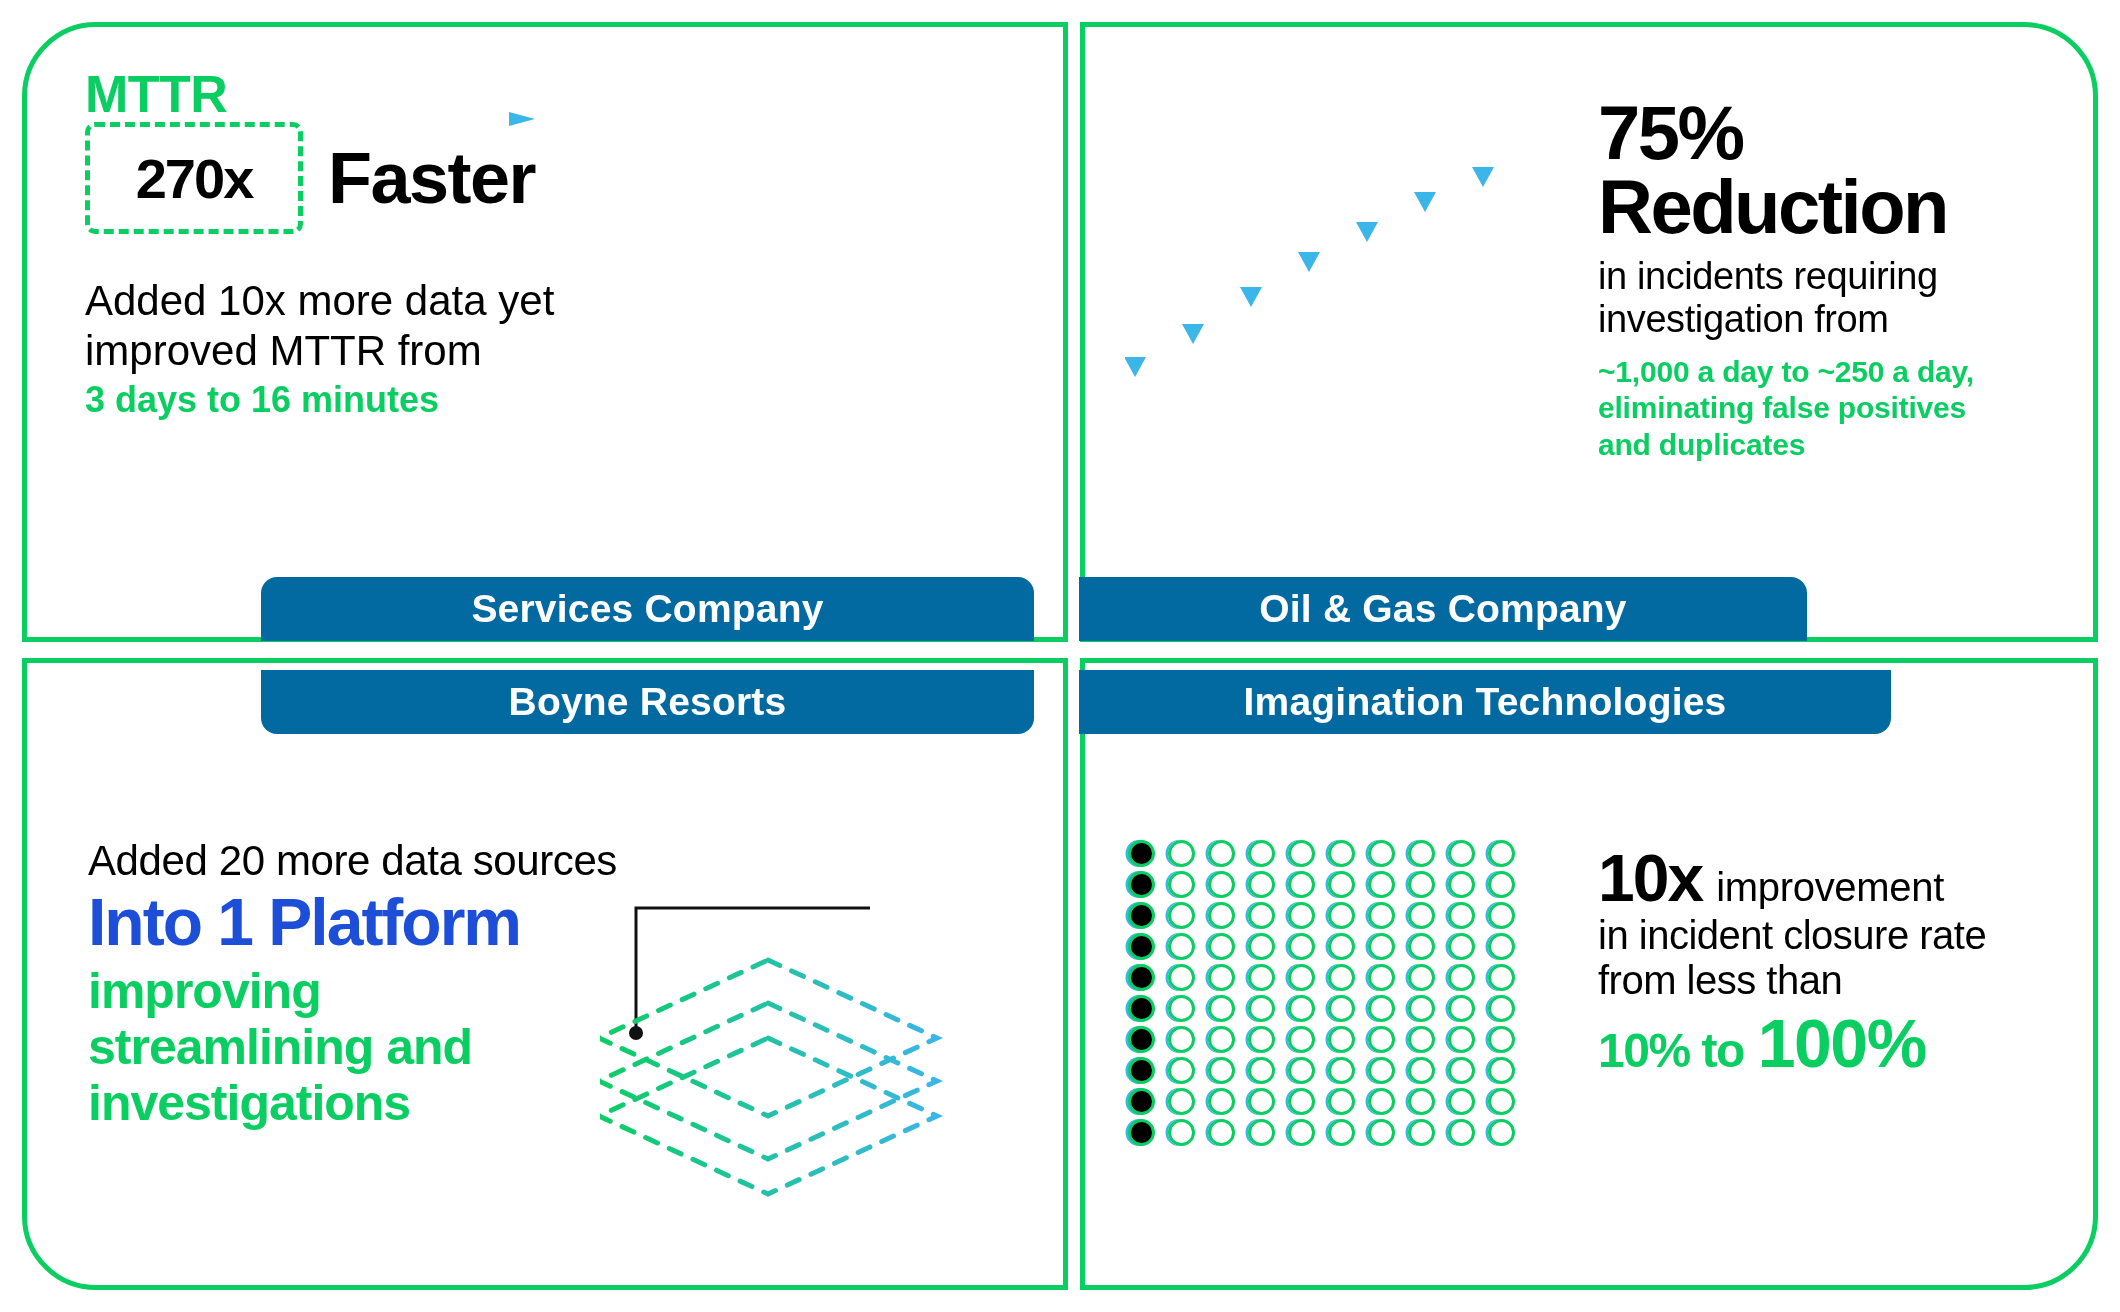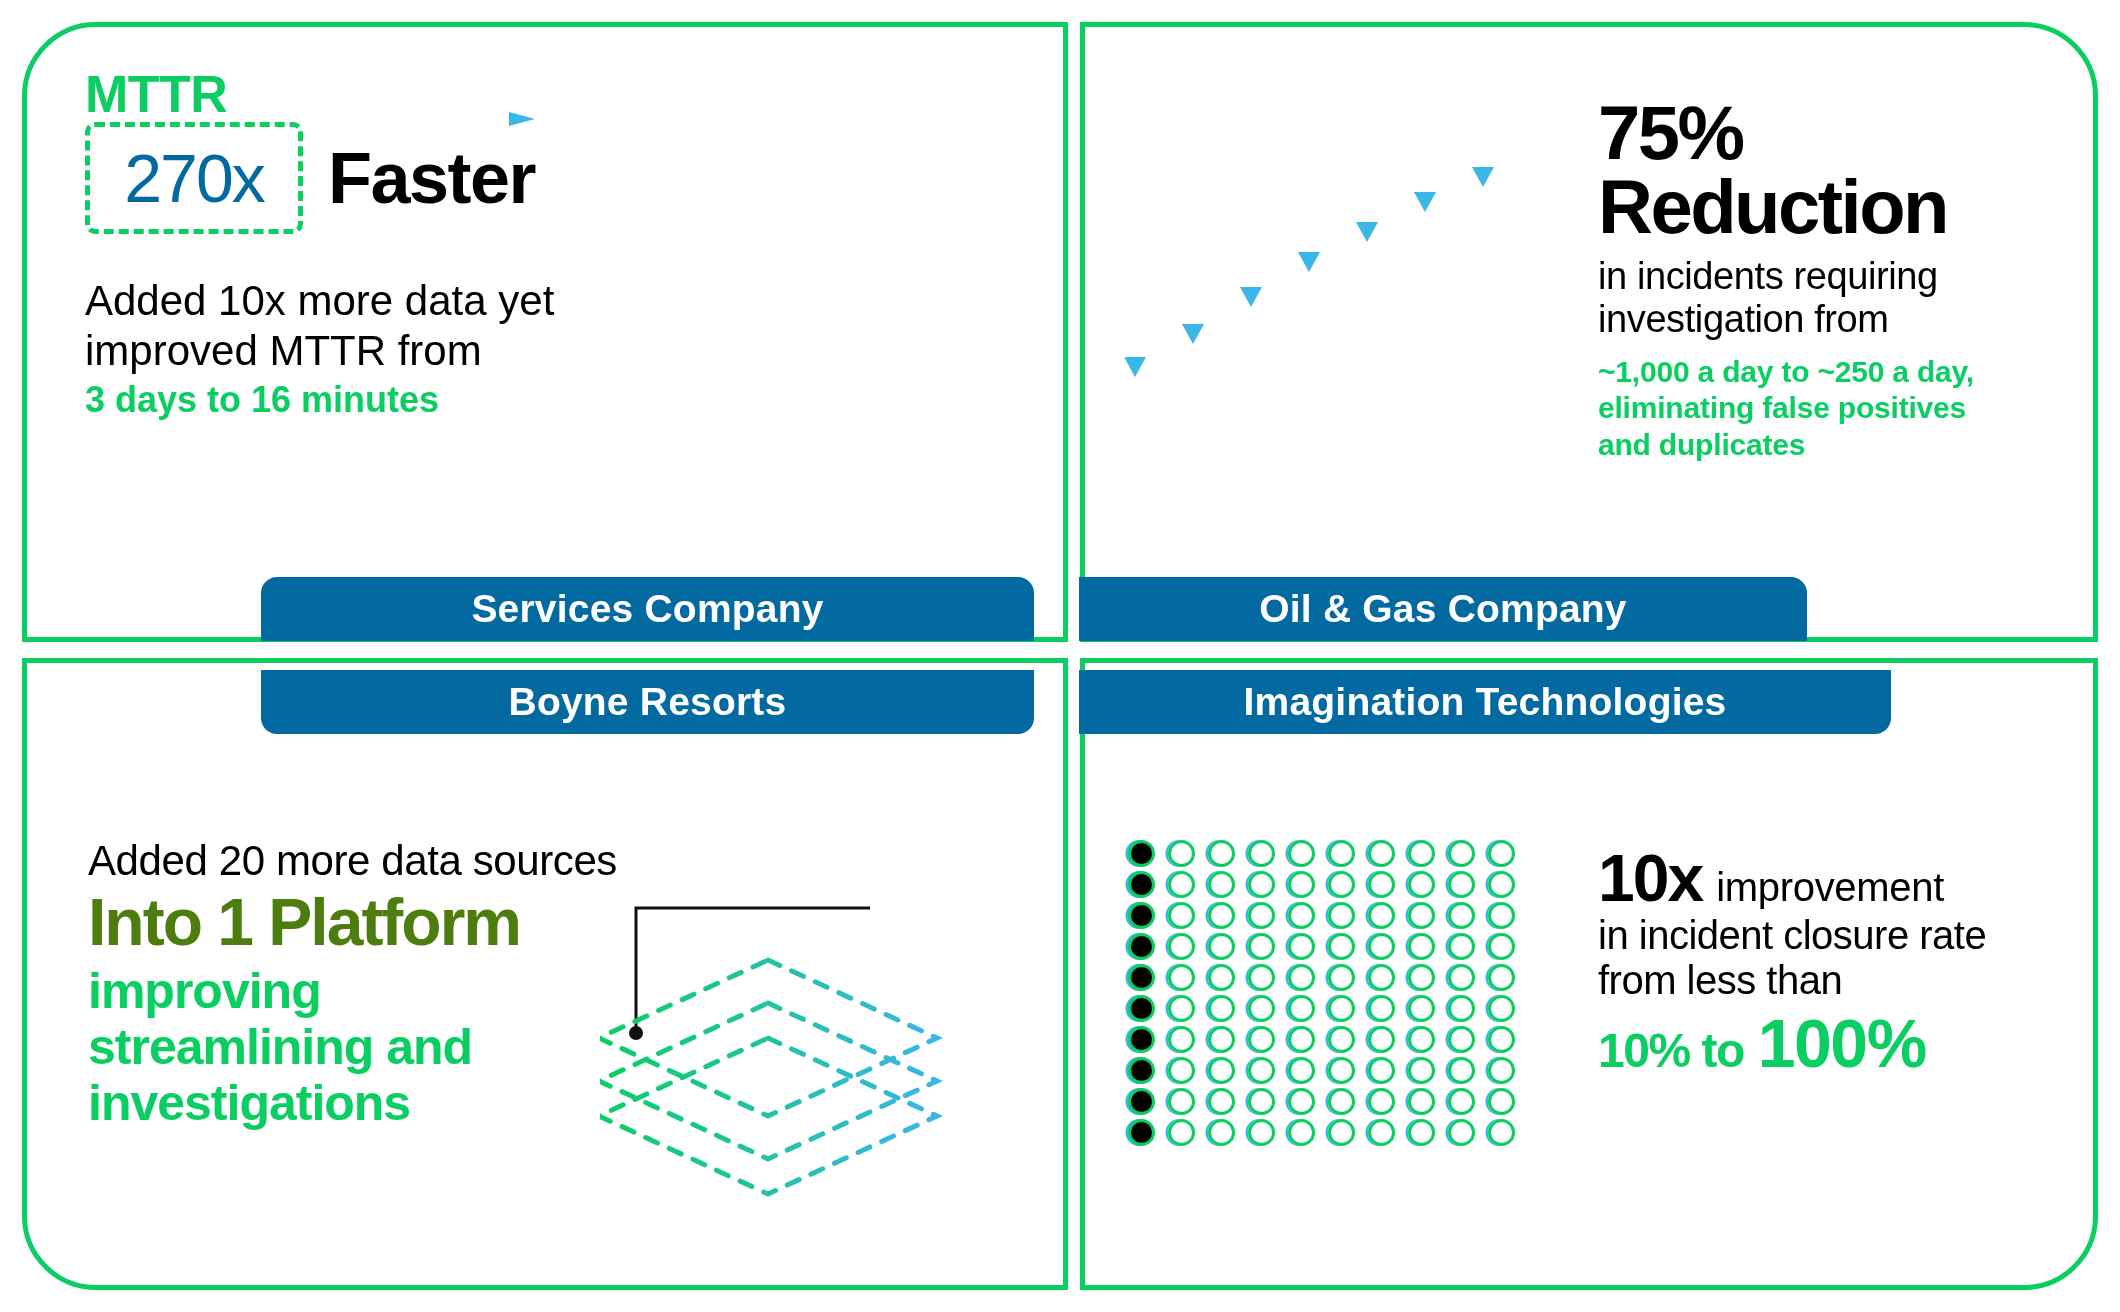--- a/index.html
+++ b/index.html
@@ -108,23 +108,23 @@
     width: 218px; height: 112px;
     border: 5px dashed #0bce62;
     border-radius: 10px;
     box-sizing: border-box;
   }
   .mttr-270 {
     position: absolute;
     left: 0; top: 0;
     width: 218px; height: 112px;
     display: flex; align-items: center; justify-content: center;
-    font-size: 68px;
-    font-weight: normal;
-    color: #0369a1;
+    font-size: 56px;
+    font-weight: bold;
+    color: #000000;
     letter-spacing: -2px;
   }
   .mttr-faster {
     position: absolute;
     left: 243px; top: 0;
     height: 112px;
     display: flex; align-items: center;
     font-size: 72px;
     font-weight: bold;
     color: #000;
@@ -195,21 +195,21 @@
   .bl-line1 {
     font-size: 42px;
     color: #000;
     font-weight: 500;
     letter-spacing: -0.4px;
     line-height: 1.1;
   }
   .bl-line2 {
     font-size: 66px;
     font-weight: bold;
-    color: #4d7c0f;
+    color: #1d4ed8;
     letter-spacing: -2px;
     line-height: 1.1;
     margin-top: 2px;
   }
   .bl-line3 {
     font-size: 50px;
     font-weight: bold;
     color: #0bce62;
     letter-spacing: -1px;
     line-height: 1.12;

